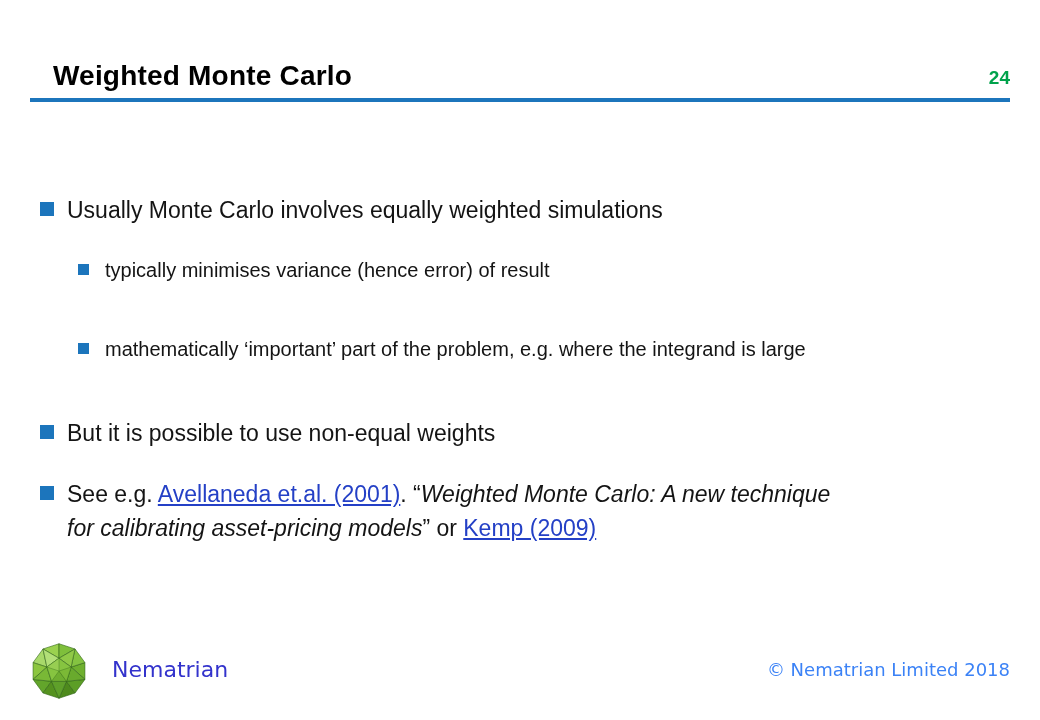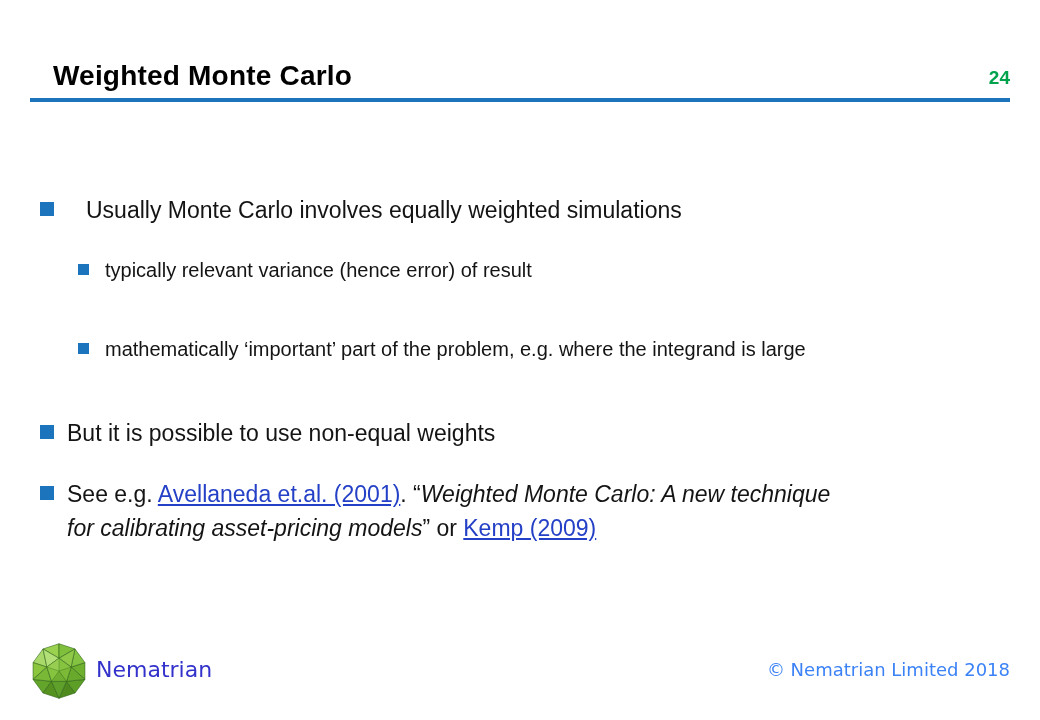--- a/index.html
+++ b/index.html
@@ -25,33 +25,33 @@
 
   
   .bullet{position:absolute;display:flex;align-items:flex-start;}
   .bullet .sq{flex:0 0 auto;background:#1C75BC;display:inline-block;}
   .level1{left:40px;font-size:23px;color:#141414;}
   .level1 .sq{width:14px;height:14px;margin-top:9px;margin-right:13px;}
   .level1 .line{line-height:34px;white-space:nowrap;}
   .level2{left:78px;font-size:20px;color:#141414;}
   .level2 .sq{width:11px;height:11px;margin-top:8px;margin-right:16px;}
   .level2 .line{line-height:28px;white-space:nowrap;}
-  .bullet-0{top:193px;gap:19px;}
+  .bullet-0{top:193px;}
   .bullet-1{top:256px;}
   .bullet-2{top:335px;}
   .bullet-3{top:416px;}
   .bullet-4{top:477px;}
 
   .link{color:#2440C6;text-decoration:underline;cursor:pointer;}
   .italic{font-style:italic;}
 
   
   .logo{position:absolute;left:30px;top:641px;width:58px;height:60px;}
   .brand{
-    position:absolute;left:96px;top:657px;font-family:"DejaVu Sans",sans-serif;
+    position:absolute;left:112px;top:657px;font-family:"DejaVu Sans",sans-serif;
     font-size:22px;color:#3333CC;white-space:nowrap;
   }
   .copyright{
     position:absolute;right:30px;top:659px;font-family:"DejaVu Sans",sans-serif;
     font-size:18px;color:#3b82f6;white-space:nowrap;
   }
 </style>
 </head>
 <body>
 
@@ -64,21 +64,21 @@
   <div>
       <div class="bullet level1 bullet-0">
         <span class="sq"></span>
         <div class="btext">
           <div class="line"><span>Usually Monte Carlo involves equally weighted simulations</span></div>
         </div>
       </div>
       <div class="bullet level2 bullet-1">
         <span class="sq"></span>
         <div class="btext">
-          <div class="line"><span>typically relevant variance (hence error) of result</span></div>
+          <div class="line"><span>typically minimises variance (hence error) of result</span></div>
         </div>
       </div>
       <div class="bullet level2 bullet-2">
         <span class="sq"></span>
         <div class="btext">
           <div class="line"><span>mathematically ‘important’ part of the problem, e.g. where the integrand is large</span></div>
         </div>
       </div>
       <div class="bullet level1 bullet-3">
         <span class="sq"></span>

